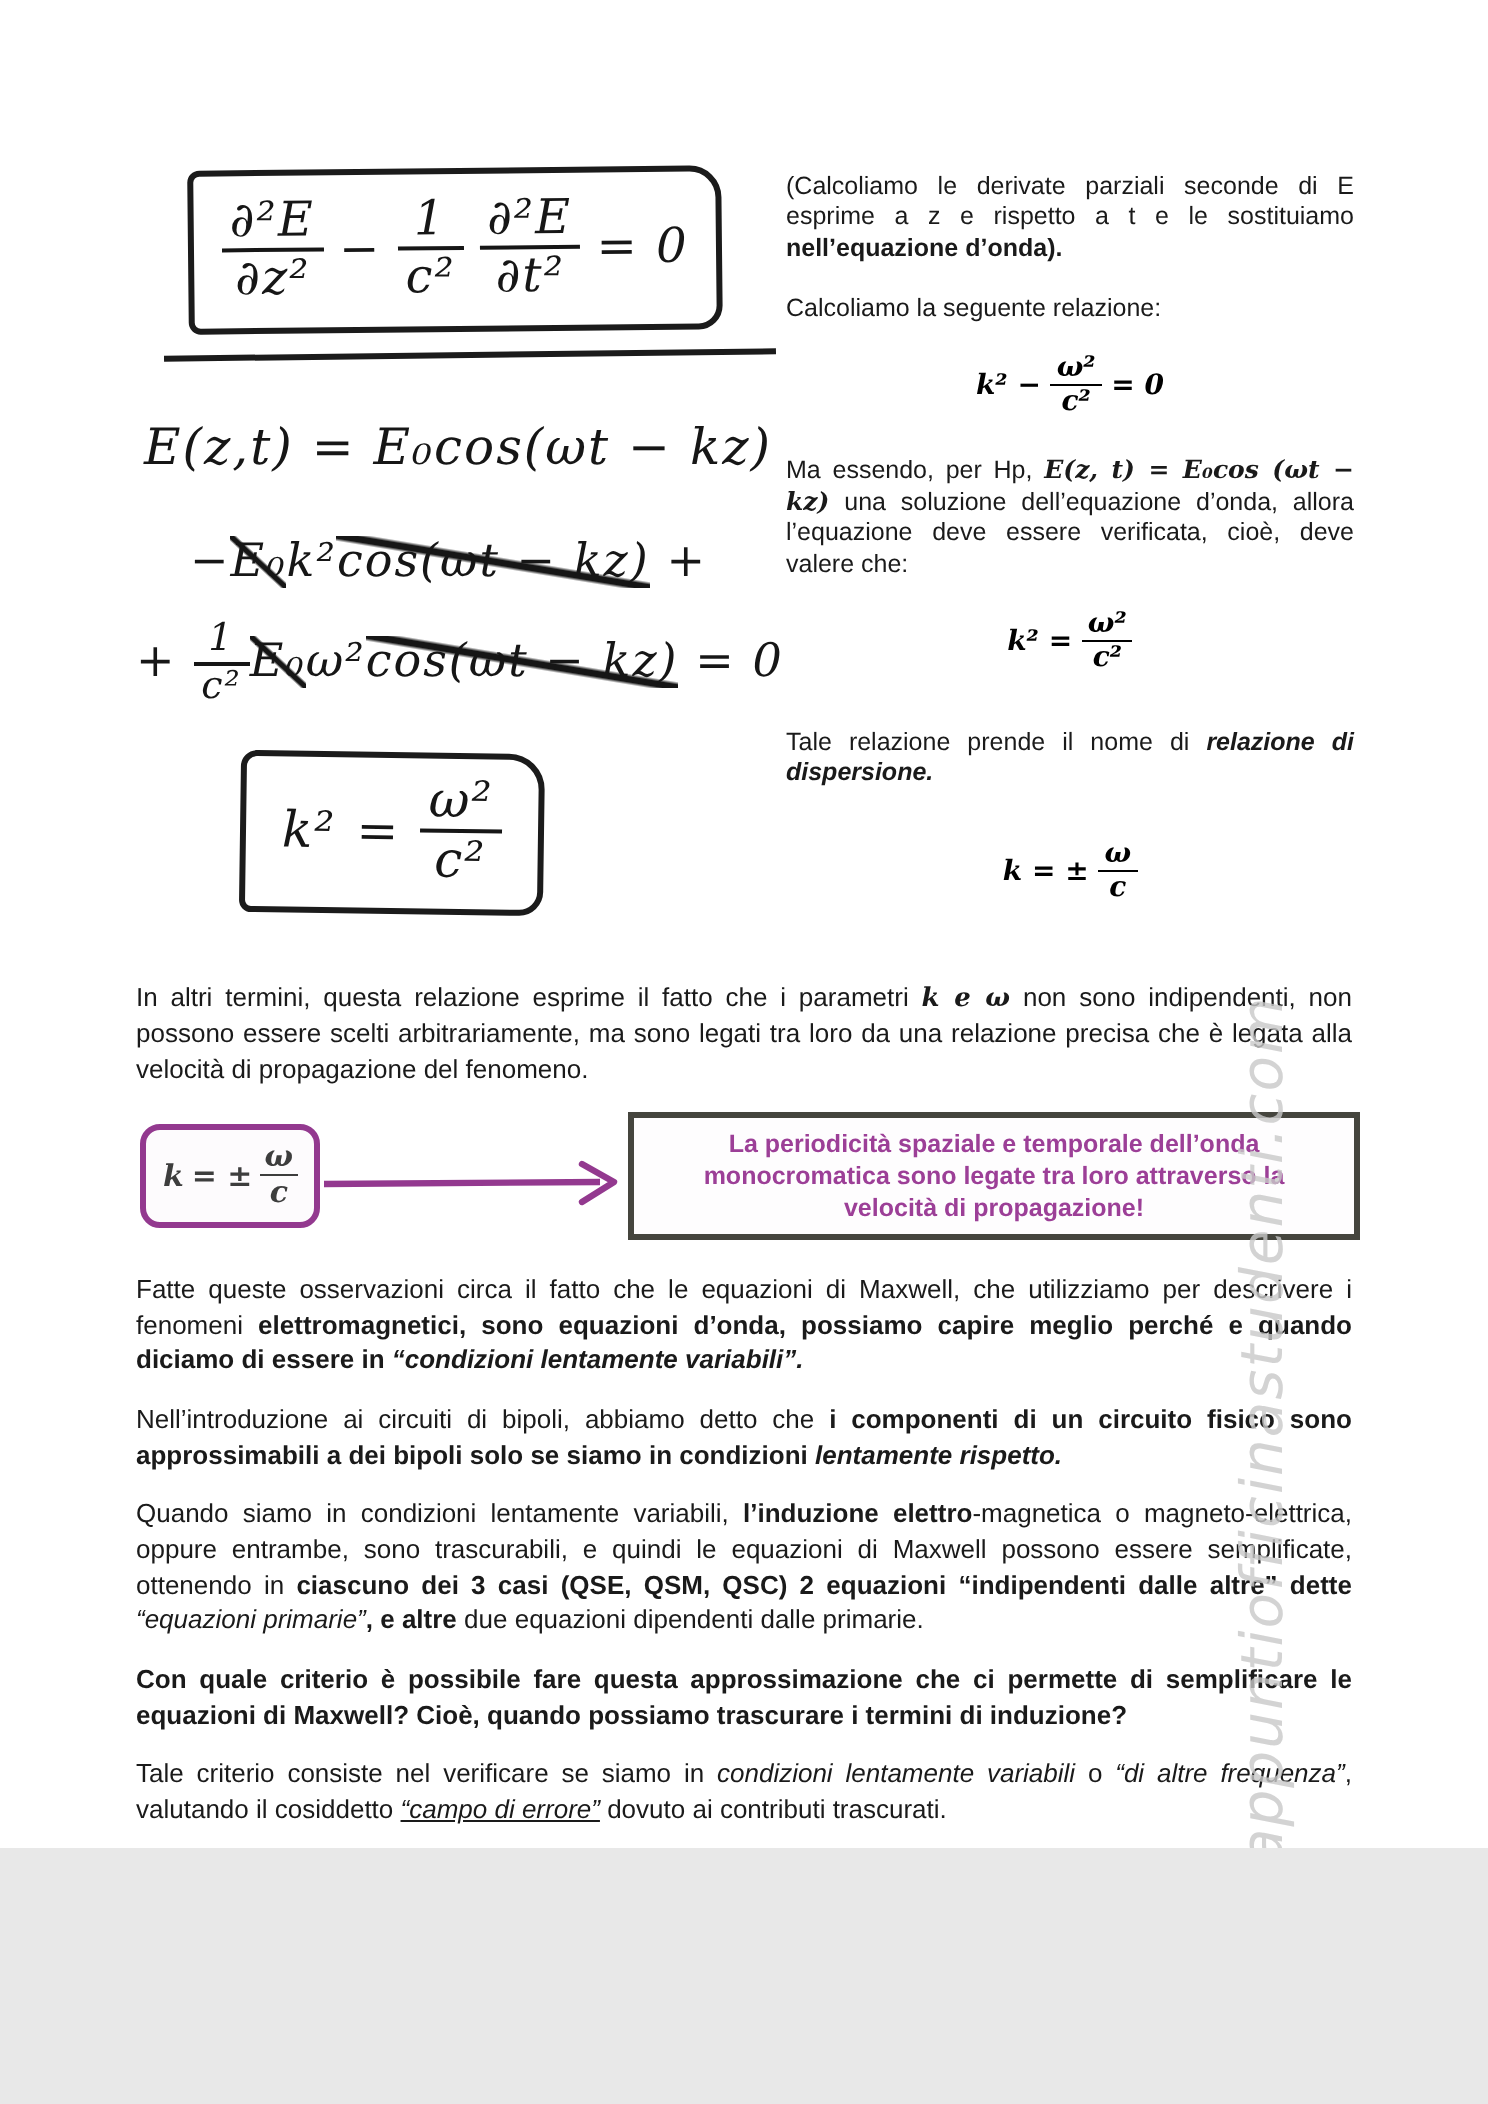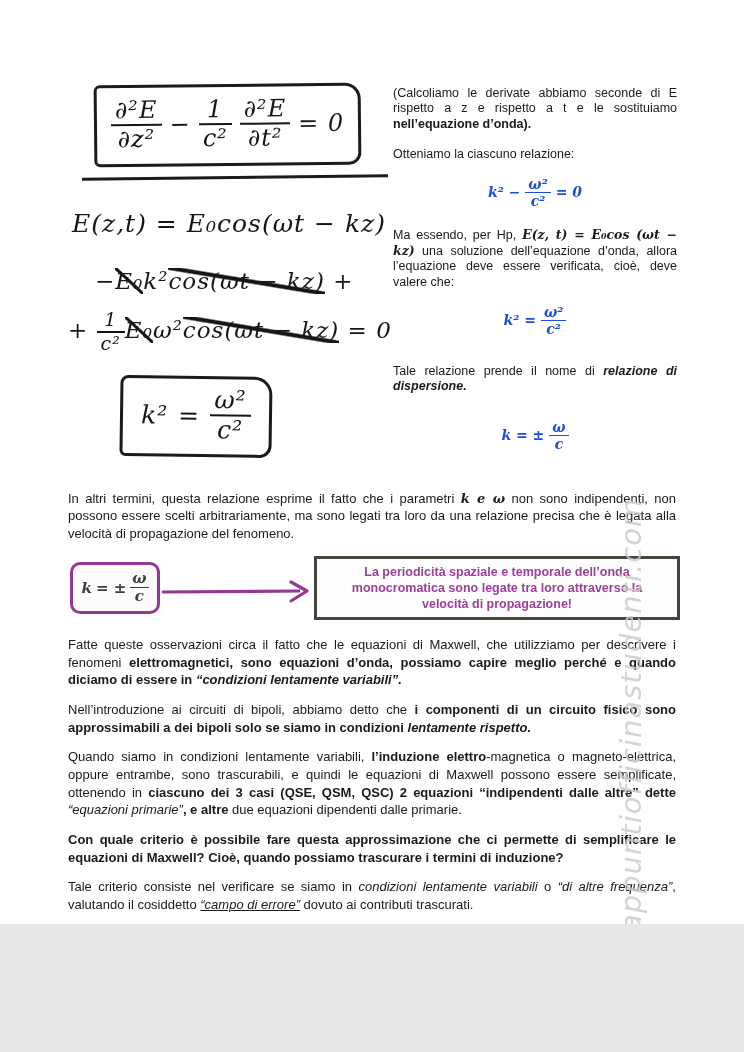--- a/index.html
+++ b/index.html
@@ -39,21 +39,21 @@
     border:3px solid #1b1b1b;border-radius:8px 18px 12px 6px;
     font-size:25px;transform:rotate(0.8deg);
   }
   .eq-box2 .frac .num{border-bottom-width:2.5px;}
 
   
   #typeset-col{position:absolute;left:393px;top:86px;width:284px;
     font-size:12.5px;line-height:1.22;text-align:justify;}
   #typeset-col p{margin:0 0 15px;}
   .formula{display:block;text-align:center;margin:4px 0 17px;font-size:14px;
-    font-family:"DejaVu Serif",serif;font-style:italic;font-weight:600;color:#1d4ed8;}
+    font-family:"DejaVu Serif",serif;font-style:italic;font-weight:600;color:#000000;}
   .formula .frac .num{border-bottom:1.5px solid currentColor;padding:0 3px 0;}
   .formula .frac{line-height:1.1;}
   .gap-lg{margin-top:26px !important;}
 
   
   .flow-para{position:absolute;left:68px;width:608px;font-size:13px;line-height:1.34;text-align:justify;}
   #intro-para{top:490px;}
 
   
   #callout{position:absolute;left:70px;top:556px;width:610px;height:64px;
@@ -136,22 +136,22 @@
       <span>k²</span>
       <span>=</span>
       <span class="frac">
         <span class="num">ω²</span>
         <span class="den">c²</span>
       </span>
     </div>
   </div>
 
   <div id="typeset-col">
-    <p><span>(Calcoliamo le derivate abbiamo seconde di E rispetto a z e rispetto a t e le sostituiamo </span><span class="rb">nell’equazione d’onda).</span></p>
-    <p>Otteniamo la ciascuno relazione:</p>
+    <p><span>(Calcoliamo le derivate parziali seconde di E esprime a z e rispetto a t e le sostituiamo </span><span class="rb">nell’equazione d’onda).</span></p>
+    <p>Calcoliamo la seguente relazione:</p>
 
     <span class="formula">
       <span>k²</span>
       <span>−</span>
       <span class="frac"><span class="num">ω²</span><span class="den">c²</span></span>
       <span>= 0</span>
     </span>
 
     <p><span>Ma essendo, per Hp, </span><span class="rm">E(z, t) = E₀cos (ωt − kz)</span><span> una soluzione dell’equazione d’onda, allora l’equazione deve essere verificata, cioè, deve valere che:</span></p>
 

